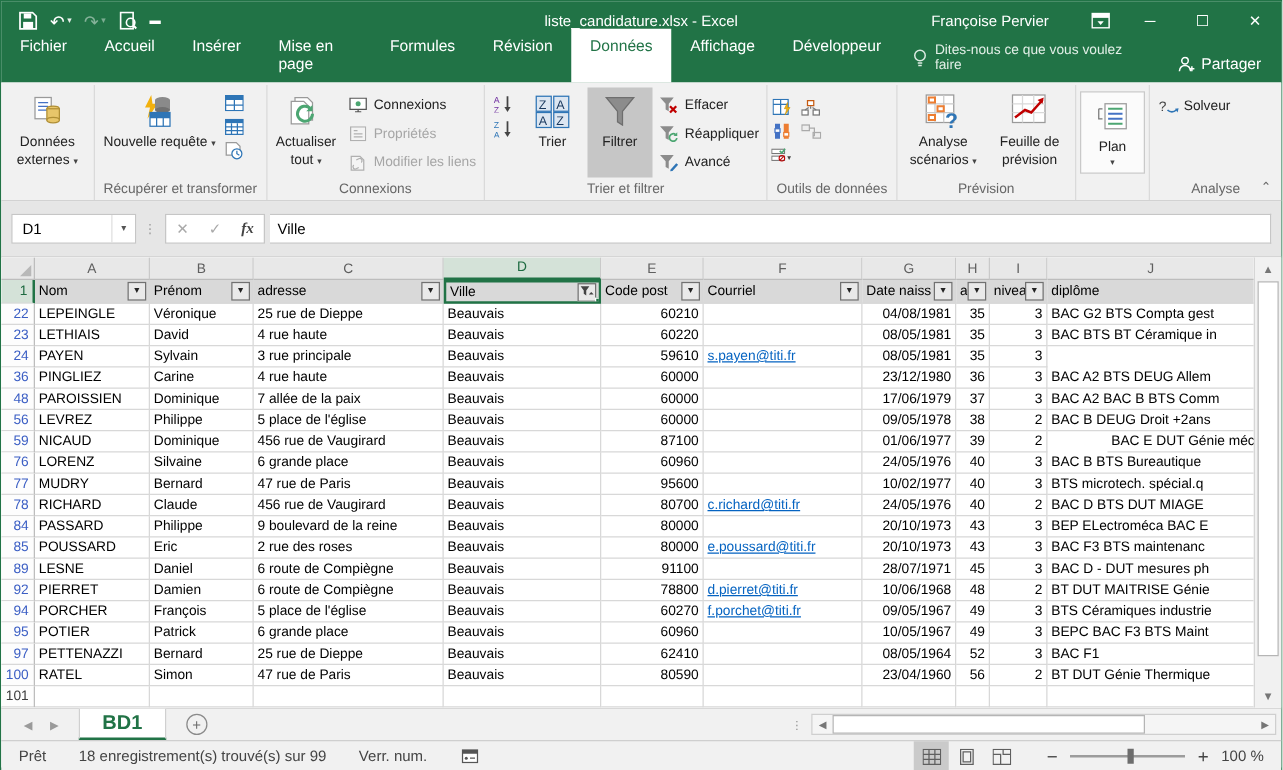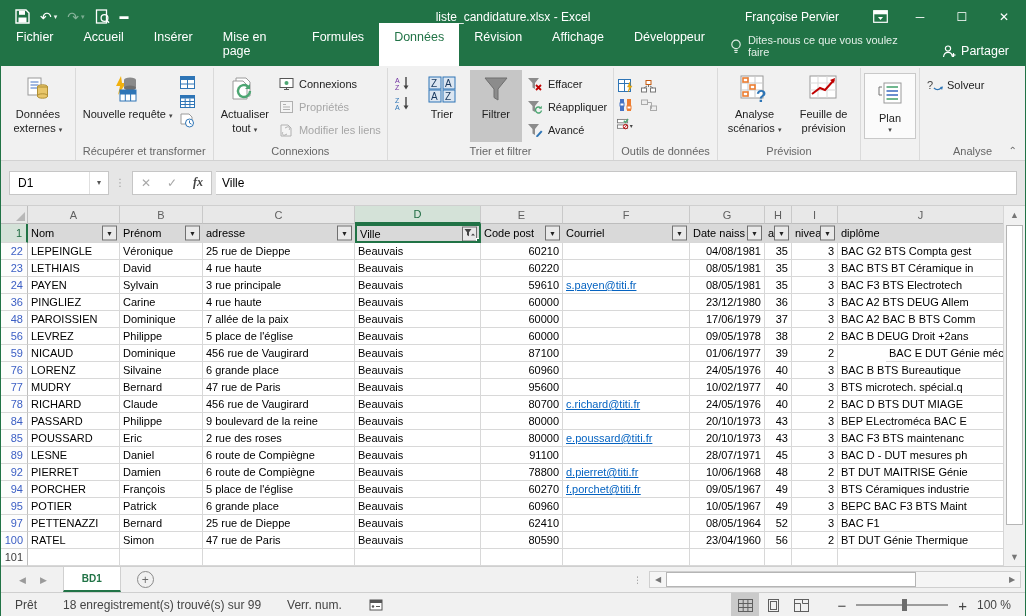--- a/index.html
+++ b/index.html
@@ -73,21 +73,21 @@
   .fill-handle { position:absolute; right:-3px; bottom:-3px; width:6px; height:6px; background:#217346; border:1px solid #fff; }
 
   
   .vscroll { width:22px; background:#f1f1f1; border-left:1px solid #d6d6d6; display:flex; flex-direction:column; flex:0 0 auto; }
   .vsbtn { height:18px; display:flex; align-items:center; justify-content:center; color:#767676; font-size:9px; }
   .vthumb { margin:1px 2px; background:#fff; border:1px solid #b5b5b5; flex:0 0 auto; height:300px; }
 
   
   .sheetbar { height:26px; background:#f1f1f1; border-top:1px solid #cfcfcf; display:flex; align-items:stretch; flex:0 0 auto; }
   .navarrows { display:flex; align-items:center; gap:14px; padding:0 16px 0 18px; color:#9a9a9a; font-size:9px; }
-  .sheettab { background:#fff; border-left:1px solid #d0d0d0; border-right:1px solid #d0d0d0; border-bottom:2px solid #217346; color:#217346; font-weight:bold; font-size:10px; display:flex; align-items:center; padding:0 18px; }
+  .sheettab { background:#fff; border-left:1px solid #d0d0d0; border-right:1px solid #d0d0d0; border-bottom:2px solid #217346; color:#217346; font-weight:bold; font-size:16px; display:flex; align-items:center; padding:0 18px; }
   .addsheet { width:17px; height:17px; border:1px solid #8a8a8a; border-radius:50%; color:#6c6c6c; display:flex; align-items:center; justify-content:center; font-size:12px; align-self:center; margin-left:16px; }
   .hscroll-zone { margin-left:auto; display:flex; align-items:center; gap:6px; padding-right:4px; }
   .hdots { color:#8e8e8e; font-size:9px; letter-spacing:1px; }
   .hscroll { width:372px; height:17px; border:1px solid #cfcfcf; background:#f5f5f5; display:flex; align-items:stretch; }
   .hsbtn { width:16px; display:flex; align-items:center; justify-content:center; color:#767676; font-size:8px; }
   .hthumb { width:250px; background:#fff; border:1px solid #b5b5b5; margin:0; }
   .hspacer { flex:1; }
 
   
   .statusbar { height:25px; background:#f1f1f1; border-top:1px solid #cfcfcf; display:flex; align-items:center; font-size:12px; color:#444; flex:0 0 auto; }
@@ -144,22 +144,22 @@
     </div>
   </div>
 
   <div class="ribbon-tabs">
     <div id="tabs-container" style="display:flex;">
         <div class="rtab">Fichier</div>
         <div class="rtab">Accueil</div>
         <div class="rtab">Insérer</div>
         <div class="rtab">Mise en page</div>
         <div class="rtab">Formules</div>
+        <div class="rtab">Révision</div>
         <div class="rtab active">Données</div>
-        <div class="rtab">Révision</div>
         <div class="rtab">Affichage</div>
         <div class="rtab">Développeur</div>
       </div>
     <div class="tellme">
       <span>
         <svg width="12" height="15" viewBox="0 0 12 15">
             <circle cx="6" cy="5.4" r="4.2" fill="none" stroke="#dcebe2" stroke-width="1.2"></circle>
             <line x1="4.2" y1="11.4" x2="7.8" y2="11.4" stroke="#dcebe2" stroke-width="1.2"></line>
             <line x1="4.6" y1="13.4" x2="7.4" y2="13.4" stroke="#dcebe2" stroke-width="1.2"></line>
           </svg>
@@ -616,21 +616,20 @@
           <div class="cell" style="width: 83px;">Sylvain</div>
           <div class="cell" style="width: 152px;">3 rue principale</div>
           <div class="cell" style="width: 126px;">Beauvais</div>
           <div class="cell right" style="width: 82px;">59610</div>
           <div class="cell" style="width: 127px;">
             <span class="link">s.payen@titi.fr</span>
           </div>
           <div class="cell right" style="width: 75px;">08/05/1981</div>
           <div class="cell right" style="width: 27px;">35</div>
           <div class="cell right" style="width: 46px;">3</div>
-          <div class="cell" style="flex: 1 1 0%; border-right: none;"> BAC F3 BTS Electrotech</div>
         </div>
         <div class="grow" style="height: 17px;">
           <div class="rownum">36</div>
           <div class="cell" style="width: 92px;">PINGLIEZ</div>
           <div class="cell" style="width: 83px;">Carine</div>
           <div class="cell" style="width: 152px;">4 rue haute</div>
           <div class="cell" style="width: 126px;">Beauvais</div>
           <div class="cell right" style="width: 82px;">60000</div>
           <div class="cell" style="width: 127px;"></div>
           <div class="cell right" style="width: 75px;">23/12/1980</div>

